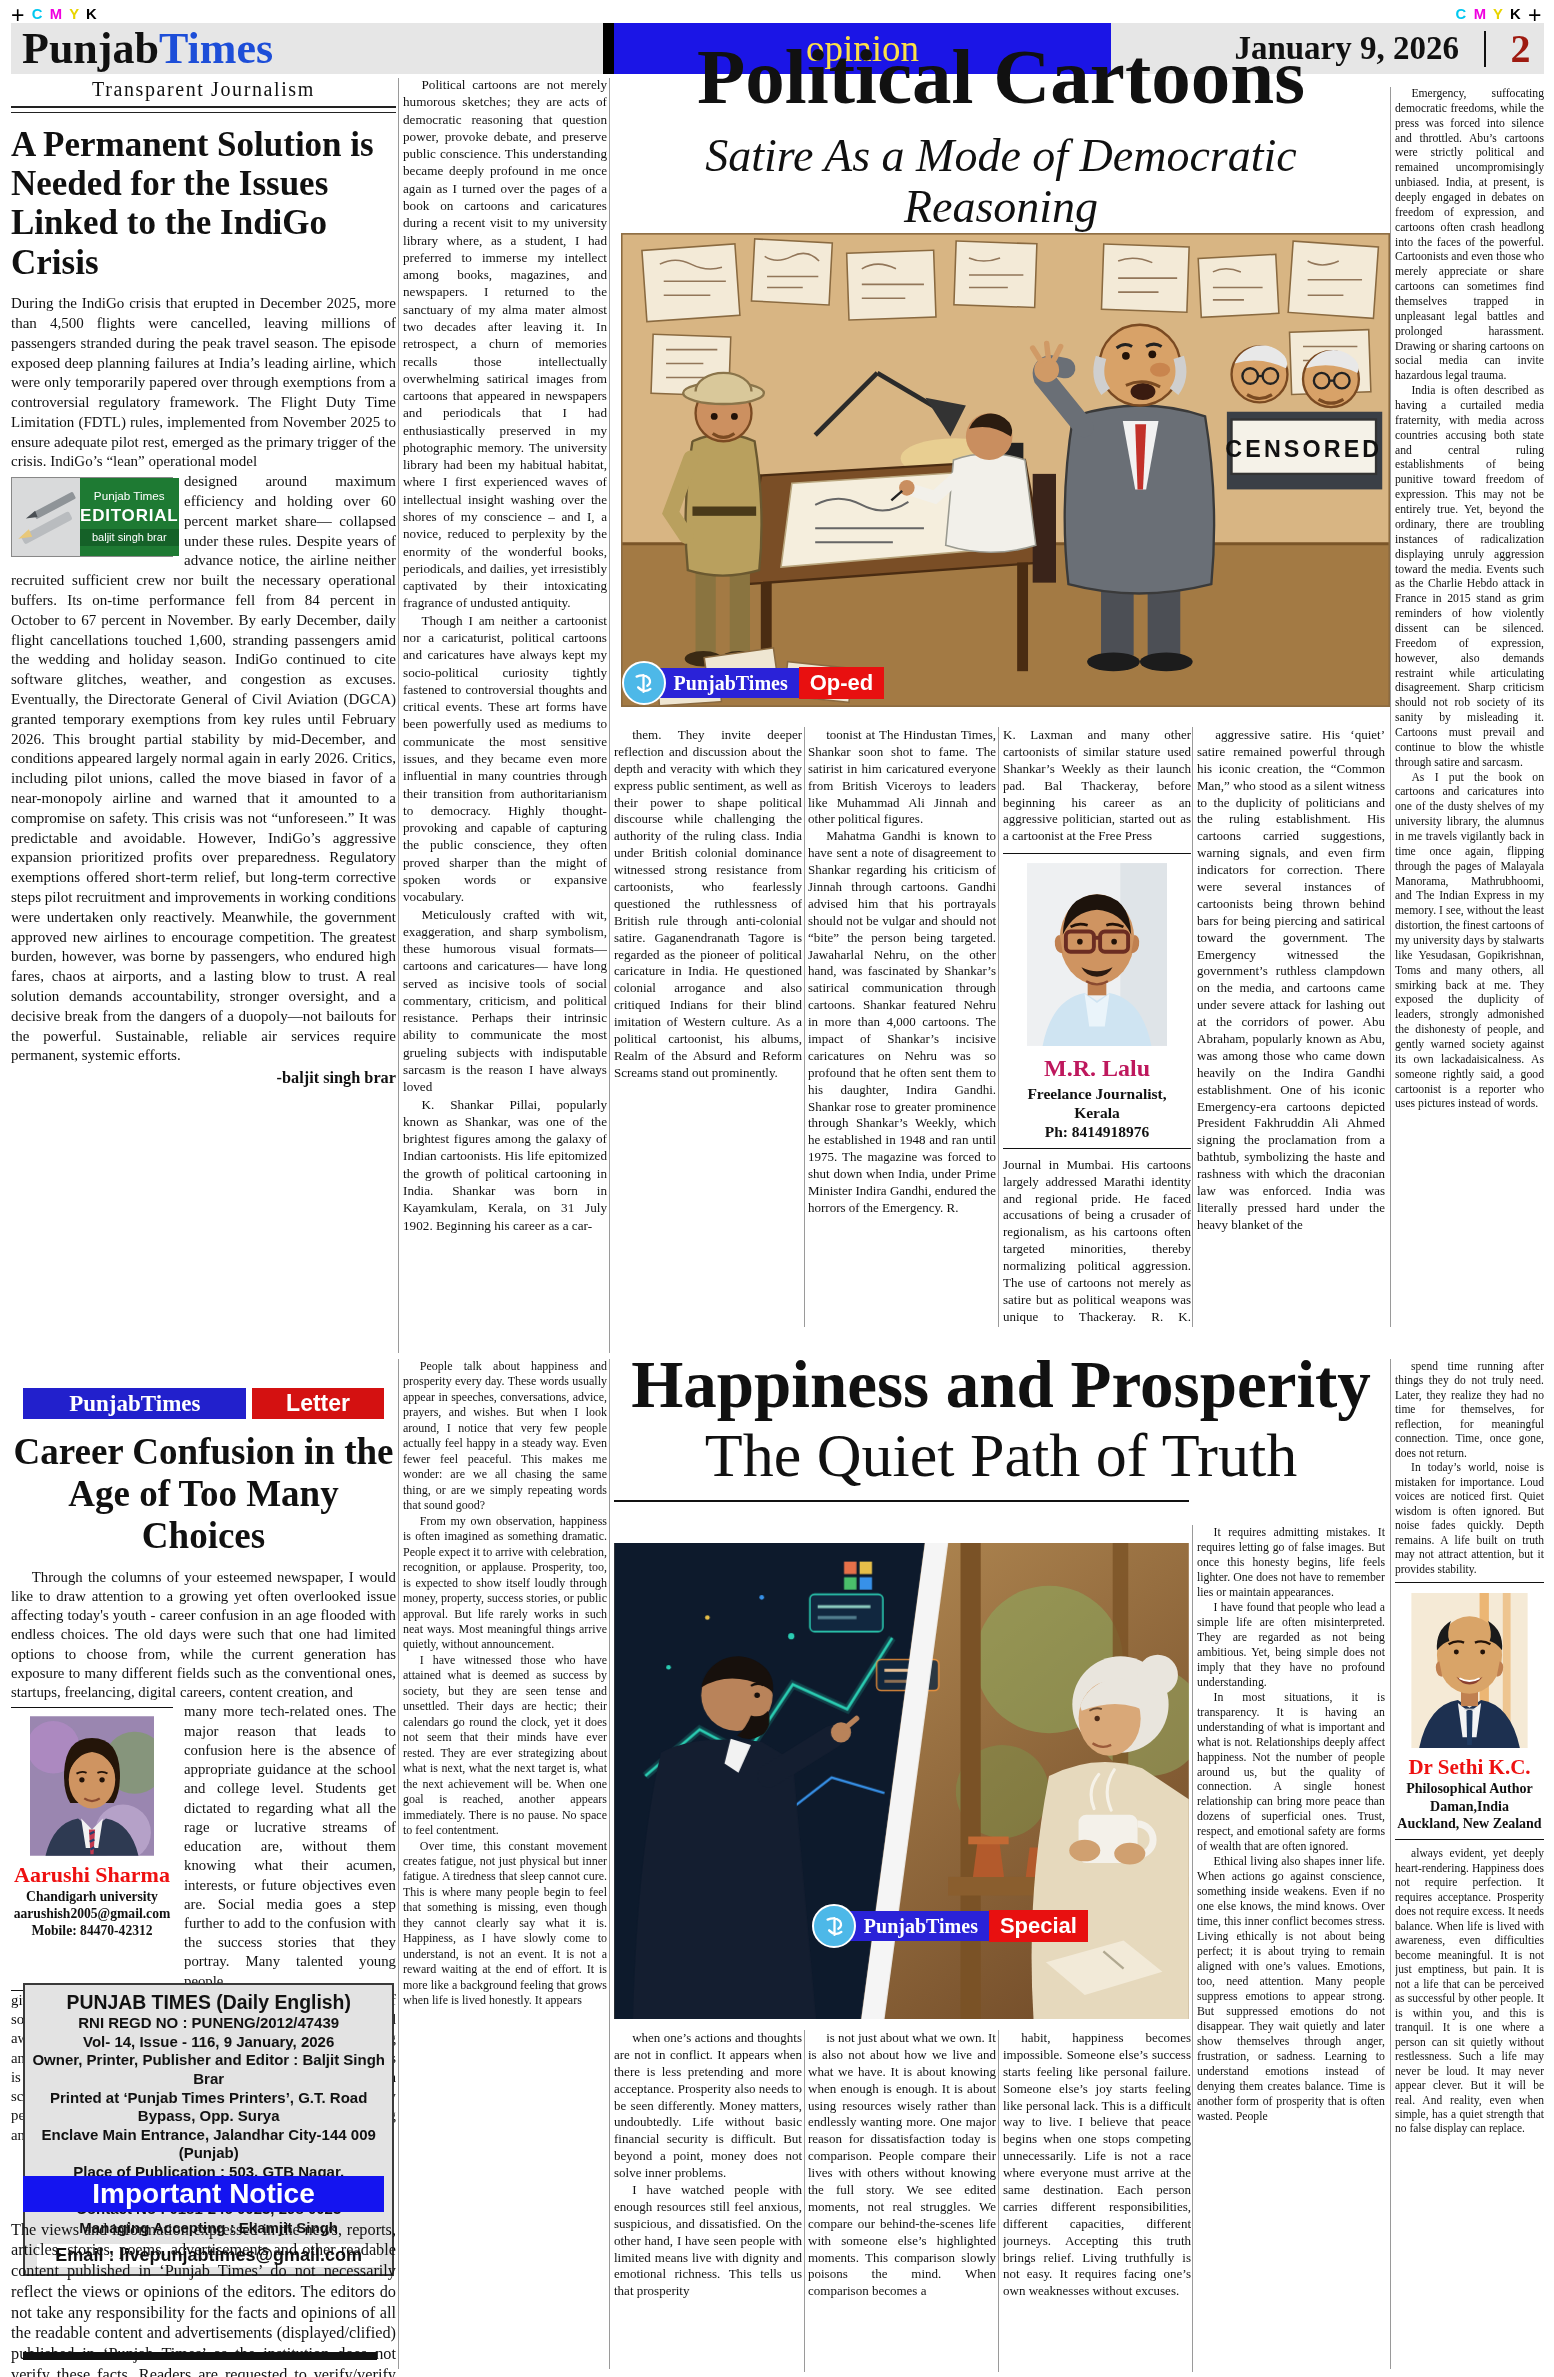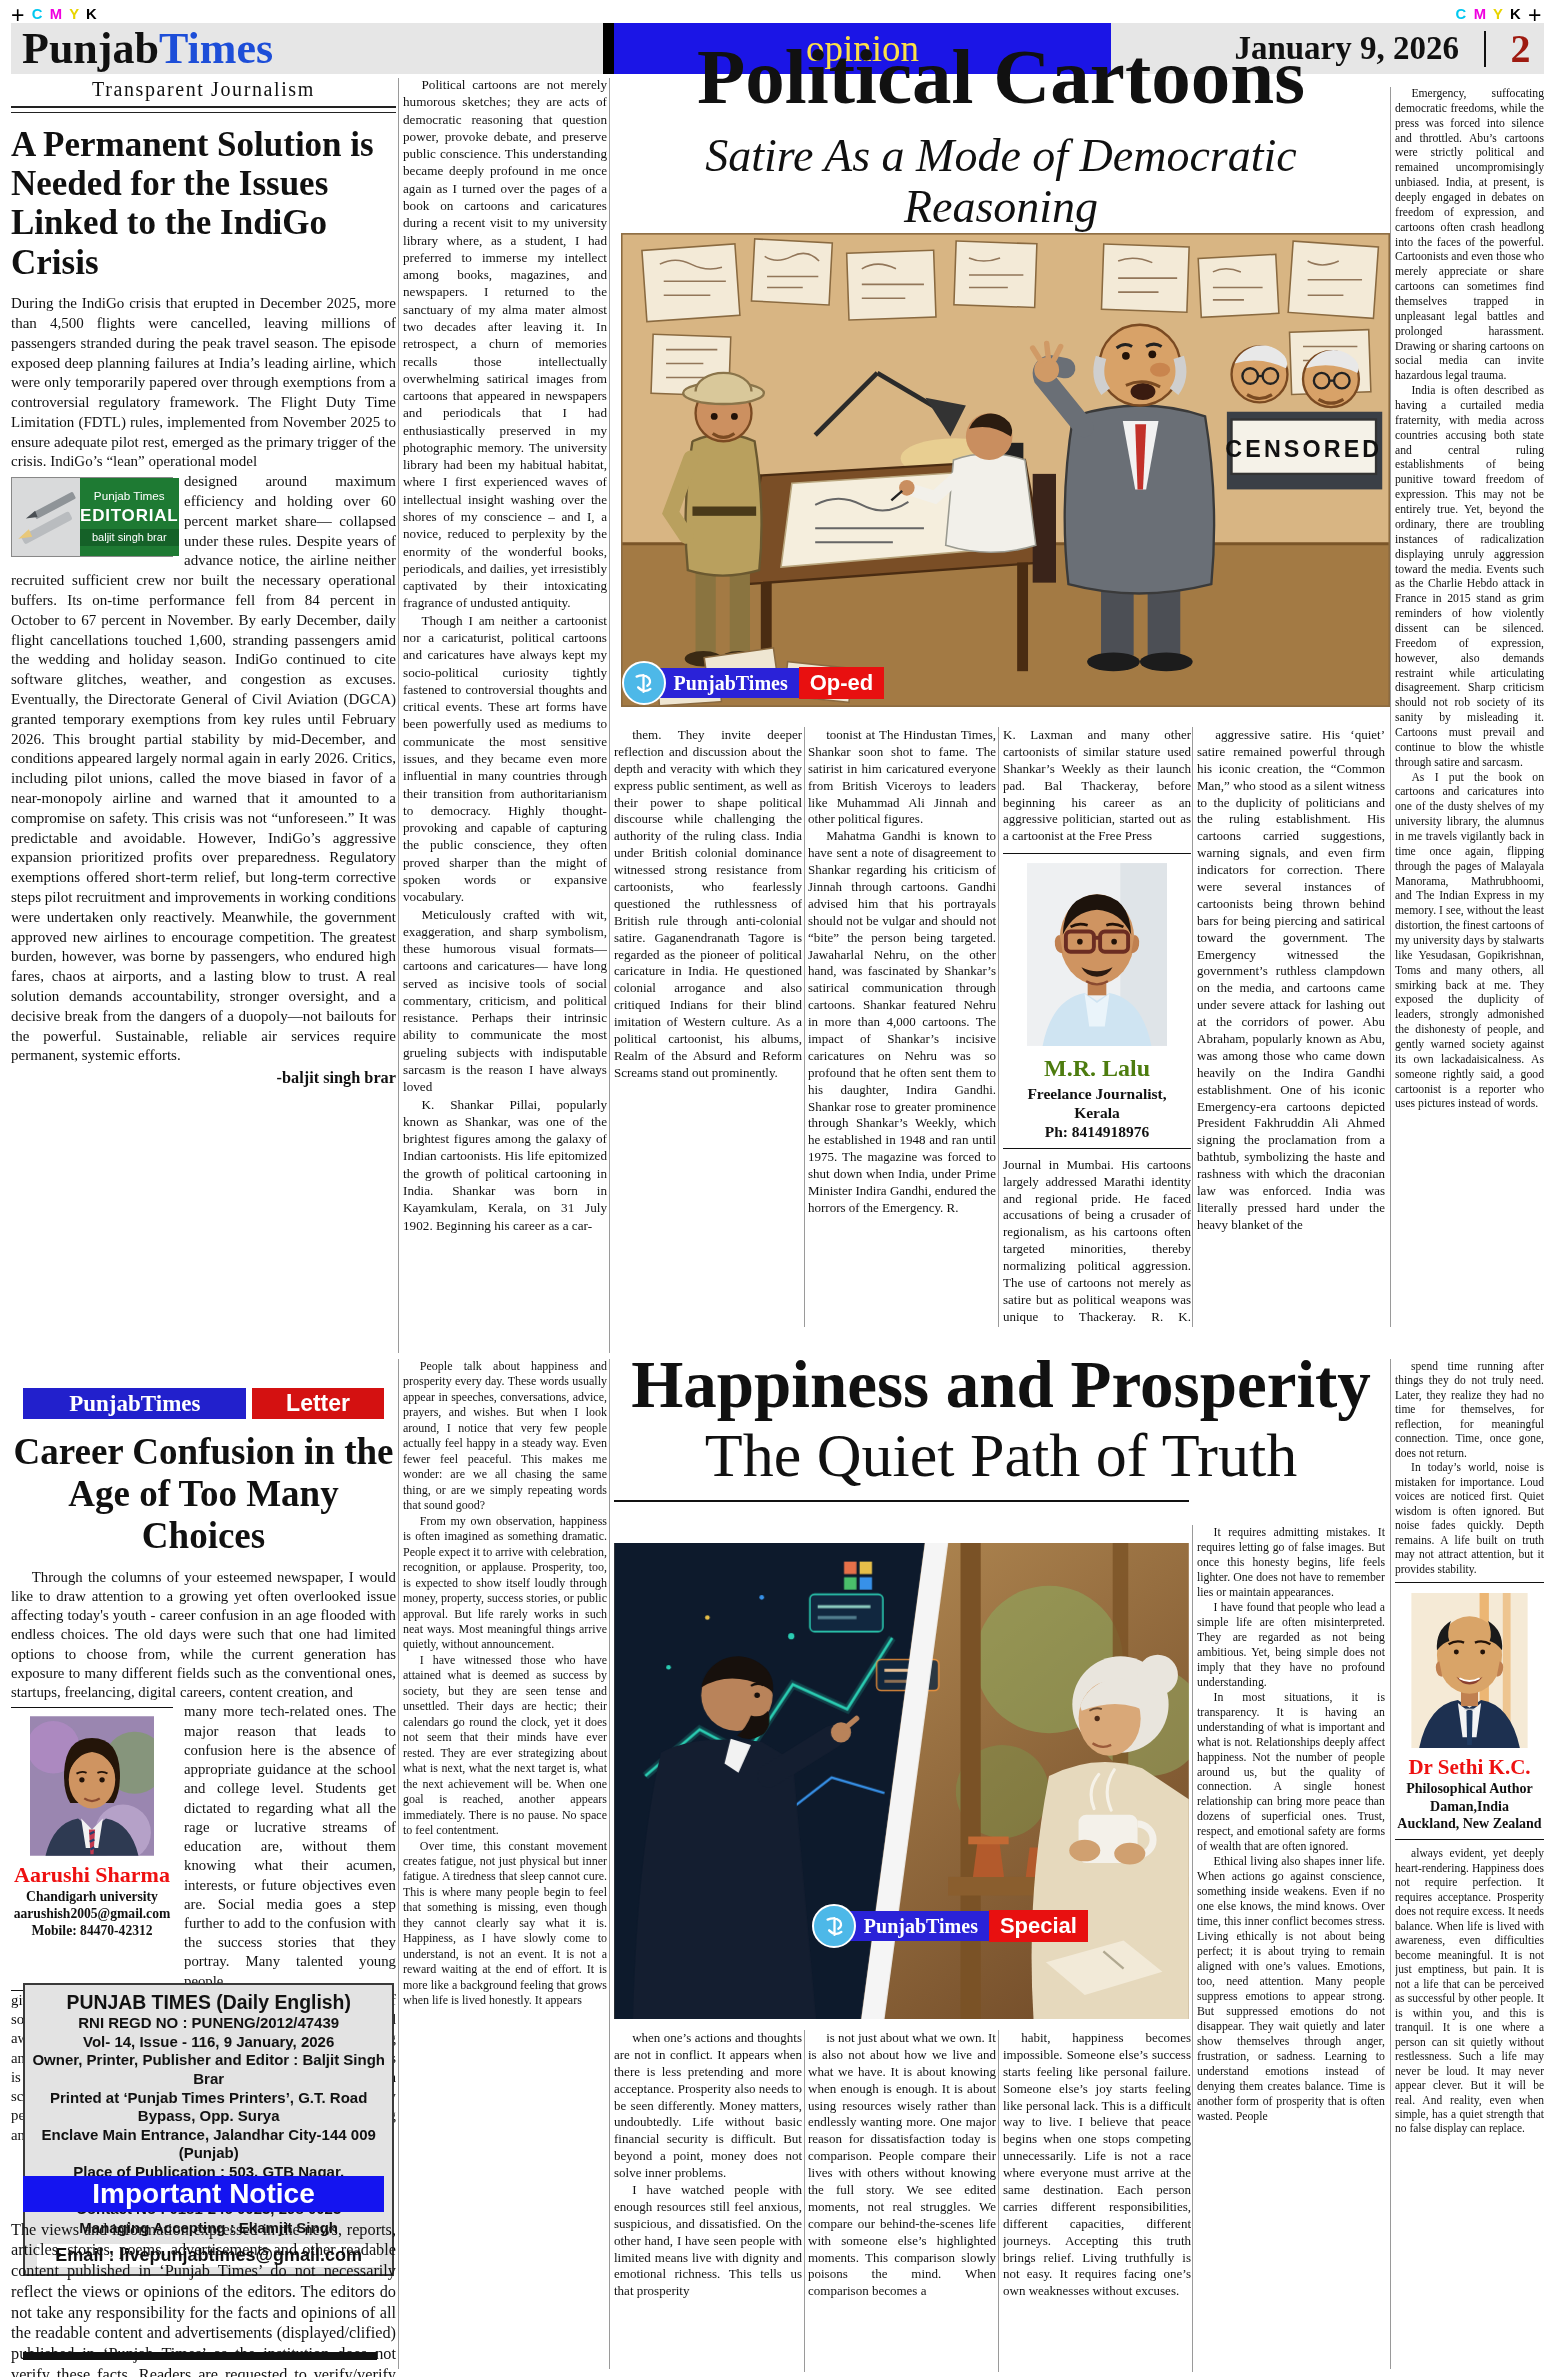--- a/index.html
+++ b/index.html
@@ -72,21 +72,21 @@
   .badge{position:absolute;display:flex;align-items:center;height:36px;}
   .badge .logo{width:40px;height:40px;border-radius:50%;background:#4db8e8;border:2.3px solid #fff;flex:none;
       display:flex;align-items:center;justify-content:center;margin-right:-6.2px;z-index:2;}
   .badge .bname{background:#2a22d8;color:#fff;font-size:20px;padding:3.9px 11px 3.9px 14px;font-weight:bold;}
   .badge .btag{background:#e81010;color:#fff;font-size:22px;font-weight:bold;padding:3.1px 11px;
       font-family:"Liberation Sans",sans-serif;}
   .ucol{top:727px;width:188px;height:600px;font-size:13px;line-height:1.3;}
   .colA{left:614px;}.colB{left:808px;}.colC{left:1003px;}.colD{left:1197px;font-family:Liberation Serif, serif;}
   .lalu-box{border-top:1.6px solid #111;border-bottom:1.6px solid #111;text-align:center;
       padding:9.3px 0 6.2px 0;margin:7.8px 0;}
-  .lalu-box .name{color:#4d7c0f;font-weight:bold;font-size:24px;margin-top:6.2px;}
+  .lalu-box .name{color:#be185d;font-weight:bold;font-size:24px;margin-top:6.2px;}
   .lalu-box .ln{font-weight:bold;font-size:15.5px;line-height:1.25;}
   .fr-top{left:1395px;top:87px;width:149px;height:1240px;font-size:11.7px;line-height:1.27;}
   
   .hap-head{left:614px;top:1351px;width:774px;text-align:center;font-size:67px;font-weight:bold;line-height:1.0;}
   .hap-sub{left:614px;top:1421px;width:774px;text-align:center;font-size:62px;line-height:1.1;}
   .hap-rule{left:614px;top:1500px;width:575px;height:2.3px;background:#111;}
   .hap-fig{left:614px;top:1543px;width:575px;height:476px;}
   .col2b{left:403px;top:1359px;width:204px;height:1010px;font-size:12px;line-height:1.29;}
   .bcol{top:2030px;width:188px;height:342px;font-size:13px;line-height:1.3;}
   .colDb{left:1197px;top:1525px;width:188px;height:847px;font-size:11.8px;line-height:1.27;}

